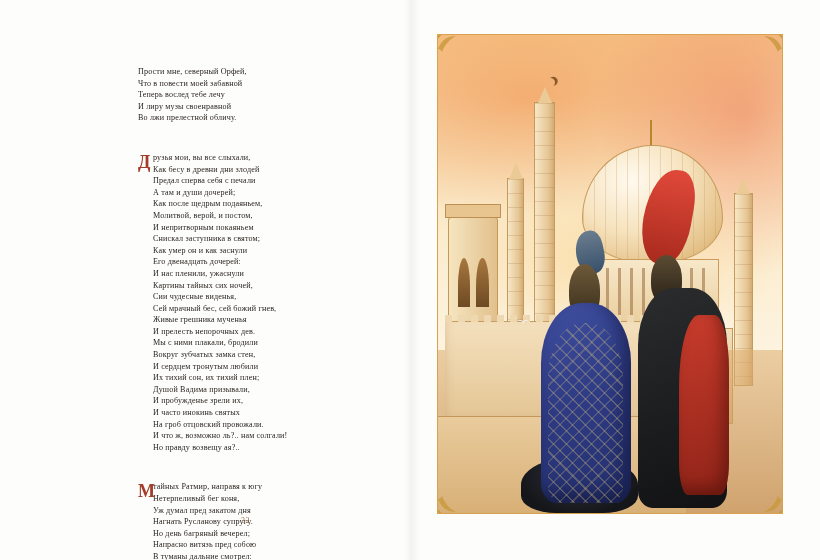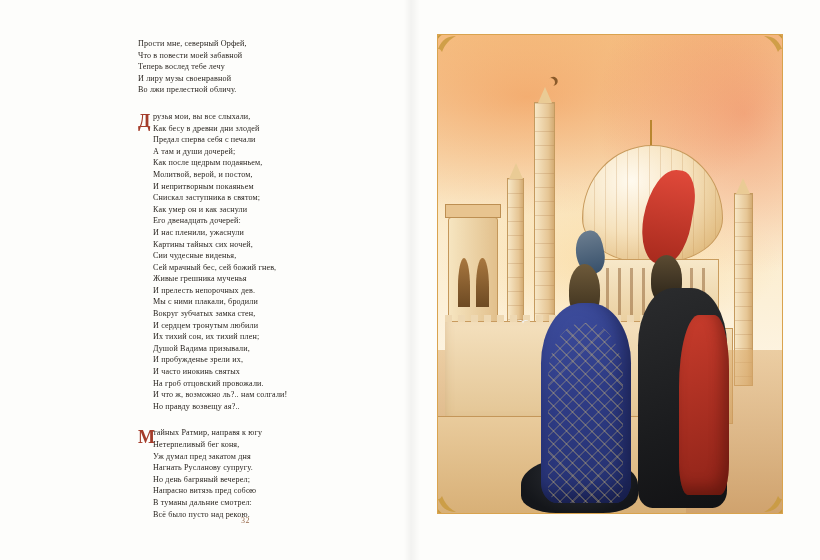--- a/index.html
+++ b/index.html
@@ -23,20 +23,21 @@
   
   .text-col {
     position: absolute;
     left: 138px;
     top: 38px;
     width: 215px;
   }
   .stanza {
     position: relative;
     margin-bottom: 15px;
+    margin-top: 28px;
   }
   .stanza .lines {
     font-size: 8.1px;
     line-height: 11.6px;
     color: #2a2520;
     letter-spacing: 0.15px;
     white-space: pre-line;
     text-align: left;
   }
   .stanza.indented .lines {

